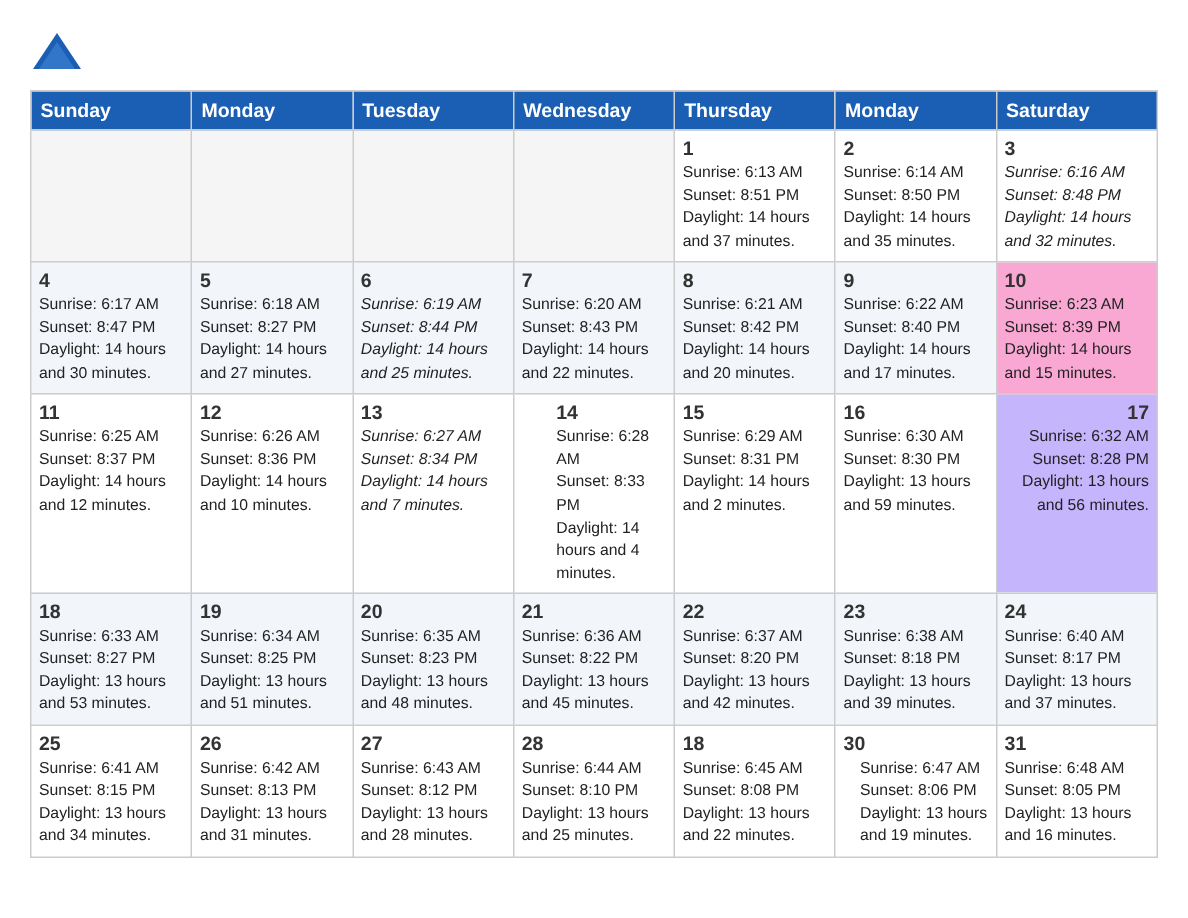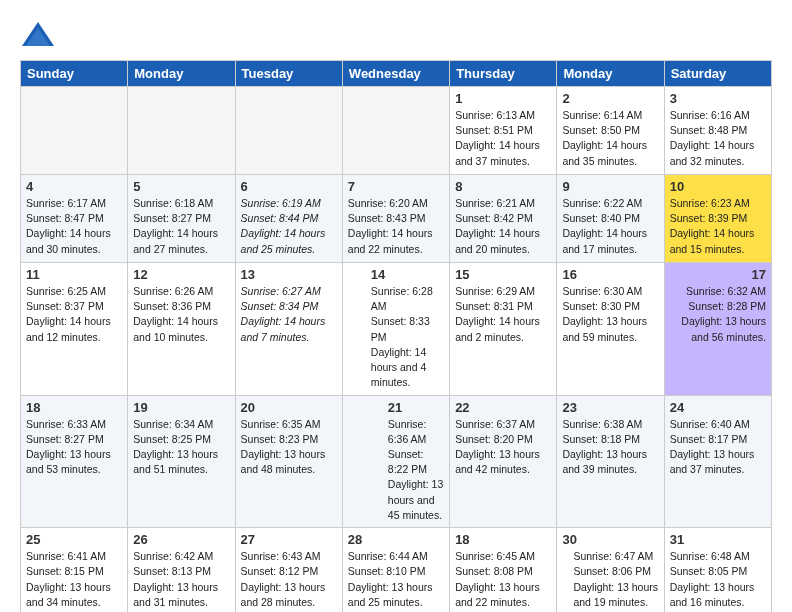--- a/index.html
+++ b/index.html
@@ -132,21 +132,21 @@
 Daylight: 14 hours and 37 minutes.</div>
         </td>
         <td style="background: rgb(255, 255, 255);">
           <div class="day-num">2</div>
           <div class="day-info" style="white-space: pre-line;">Sunrise: 6:14 AM
 Sunset: 8:50 PM
 Daylight: 14 hours and 35 minutes.</div>
         </td>
         <td style="background: rgb(255, 255, 255);">
           <div class="day-num">3</div>
-          <div class="day-info" style="white-space: pre-line;">Sunrise: 6:16 AM
+          <div class="day-info" style="white-space: pre-line; font-style: italic;">Sunrise: 6:16 AM
 Sunset: 8:48 PM
 Daylight: 14 hours and 32 minutes.</div>
         </td>
       </tr>
       <tr>
         <td style="background: rgb(242, 245, 250);">
           <div class="day-num">4</div>
           <div class="day-info" style="white-space: pre-line;">Sunrise: 6:17 AM
 Sunset: 8:47 PM
 Daylight: 14 hours and 30 minutes.</div>
@@ -174,21 +174,21 @@
           <div class="day-info" style="white-space: pre-line;">Sunrise: 6:21 AM
 Sunset: 8:42 PM
 Daylight: 14 hours and 20 minutes.</div>
         </td>
         <td style="background: rgb(242, 245, 250);">
           <div class="day-num">9</div>
           <div class="day-info" style="white-space: pre-line;">Sunrise: 6:22 AM
 Sunset: 8:40 PM
 Daylight: 14 hours and 17 minutes.</div>
         </td>
-        <td style="background: #fde047;">
+        <td style="background: #f9a8d4;">
           <div class="day-num">10</div>
           <div class="day-info" style="white-space: pre-line;">Sunrise: 6:23 AM
 Sunset: 8:39 PM
 Daylight: 14 hours and 15 minutes.</div>
         </td>
       </tr>
       <tr>
         <td style="background: rgb(255, 255, 255);">
           <div class="day-num">11</div>
           <div class="day-info" style="white-space: pre-line;">Sunrise: 6:25 AM
@@ -244,21 +244,21 @@
           <div class="day-info" style="white-space: pre-line;">Sunrise: 6:34 AM
 Sunset: 8:25 PM
 Daylight: 13 hours and 51 minutes.</div>
         </td>
         <td style="background: rgb(242, 245, 250);">
           <div class="day-num">20</div>
           <div class="day-info" style="white-space: pre-line;">Sunrise: 6:35 AM
 Sunset: 8:23 PM
 Daylight: 13 hours and 48 minutes.</div>
         </td>
-        <td style="background: rgb(242, 245, 250); padding-left: 45px;">
+        <td style="background: rgb(242, 245, 250);">
           <div class="day-num">21</div>
           <div class="day-info" style="white-space: pre-line;">Sunrise: 6:36 AM
 Sunset: 8:22 PM
 Daylight: 13 hours and 45 minutes.</div>
         </td>
         <td style="background: rgb(242, 245, 250);">
           <div class="day-num">22</div>
           <div class="day-info" style="white-space: pre-line;">Sunrise: 6:37 AM
 Sunset: 8:20 PM
 Daylight: 13 hours and 42 minutes.</div>

